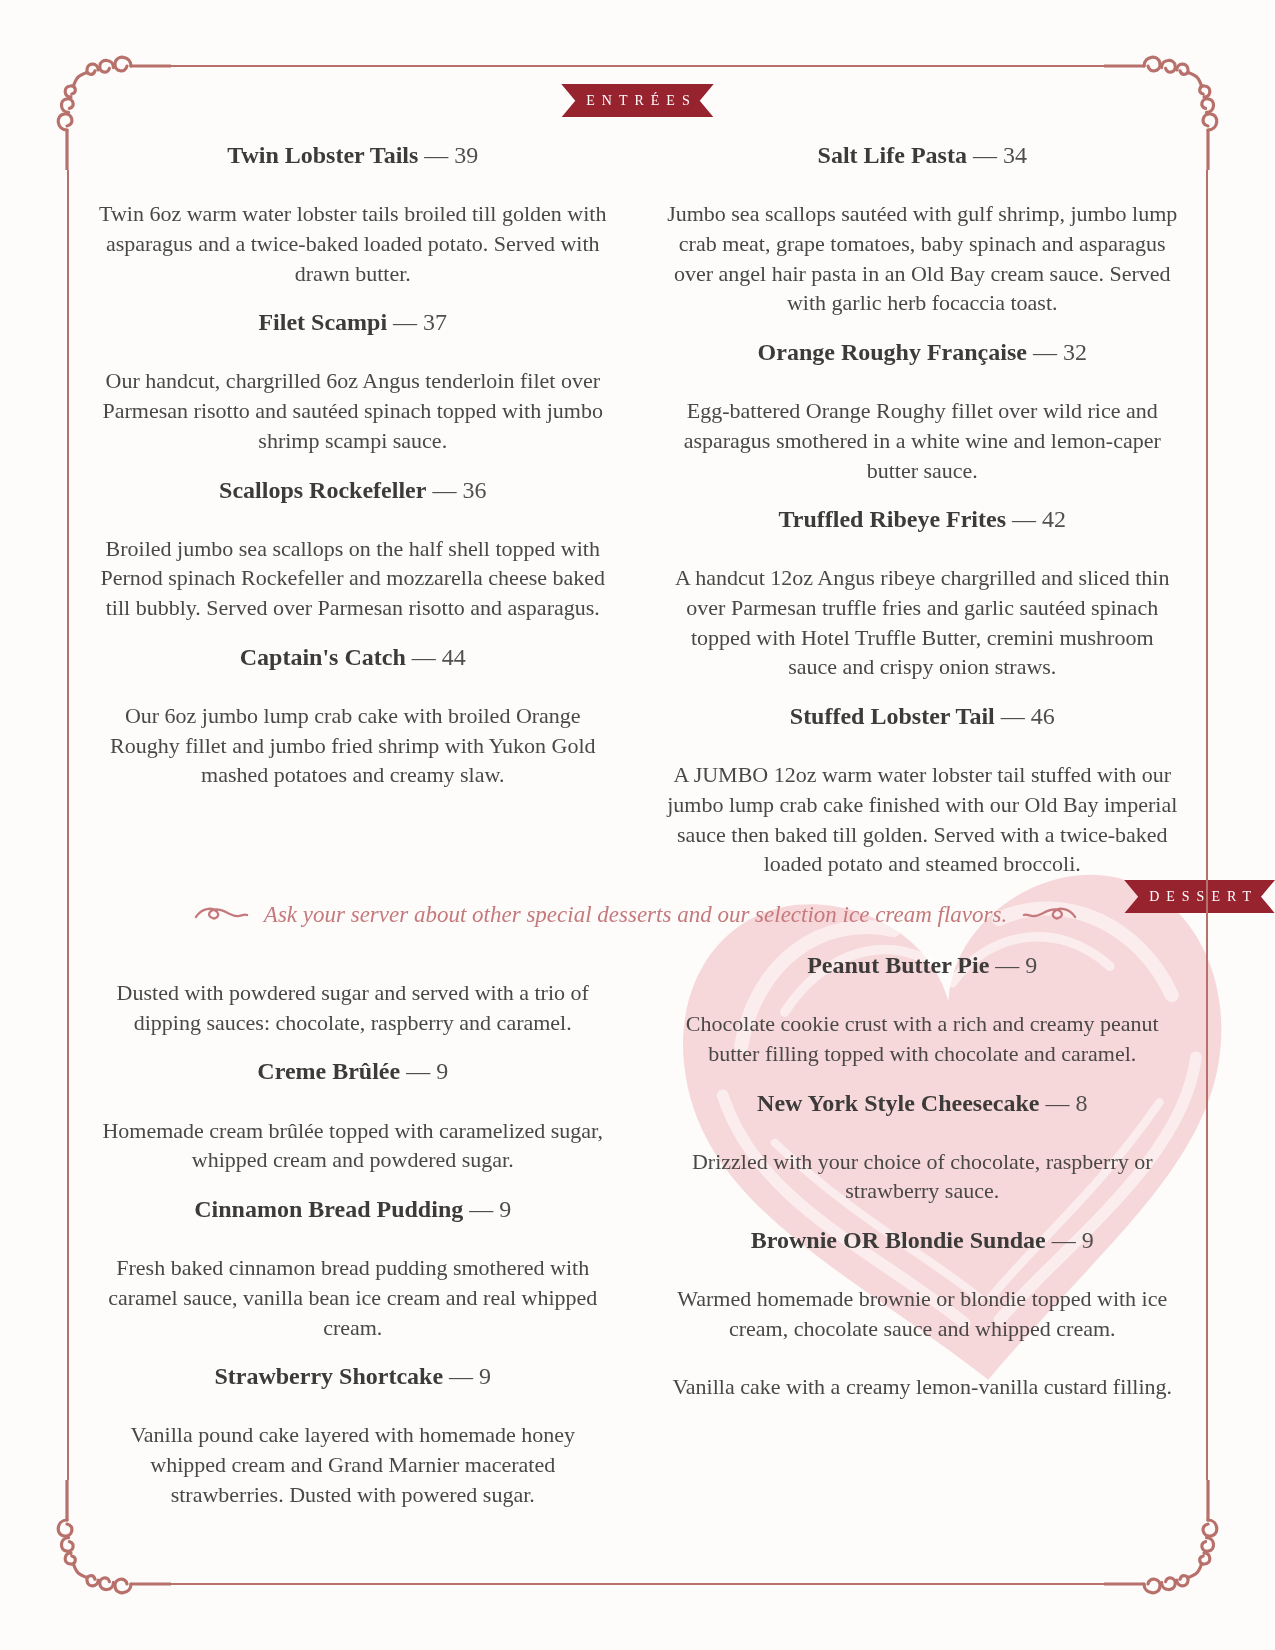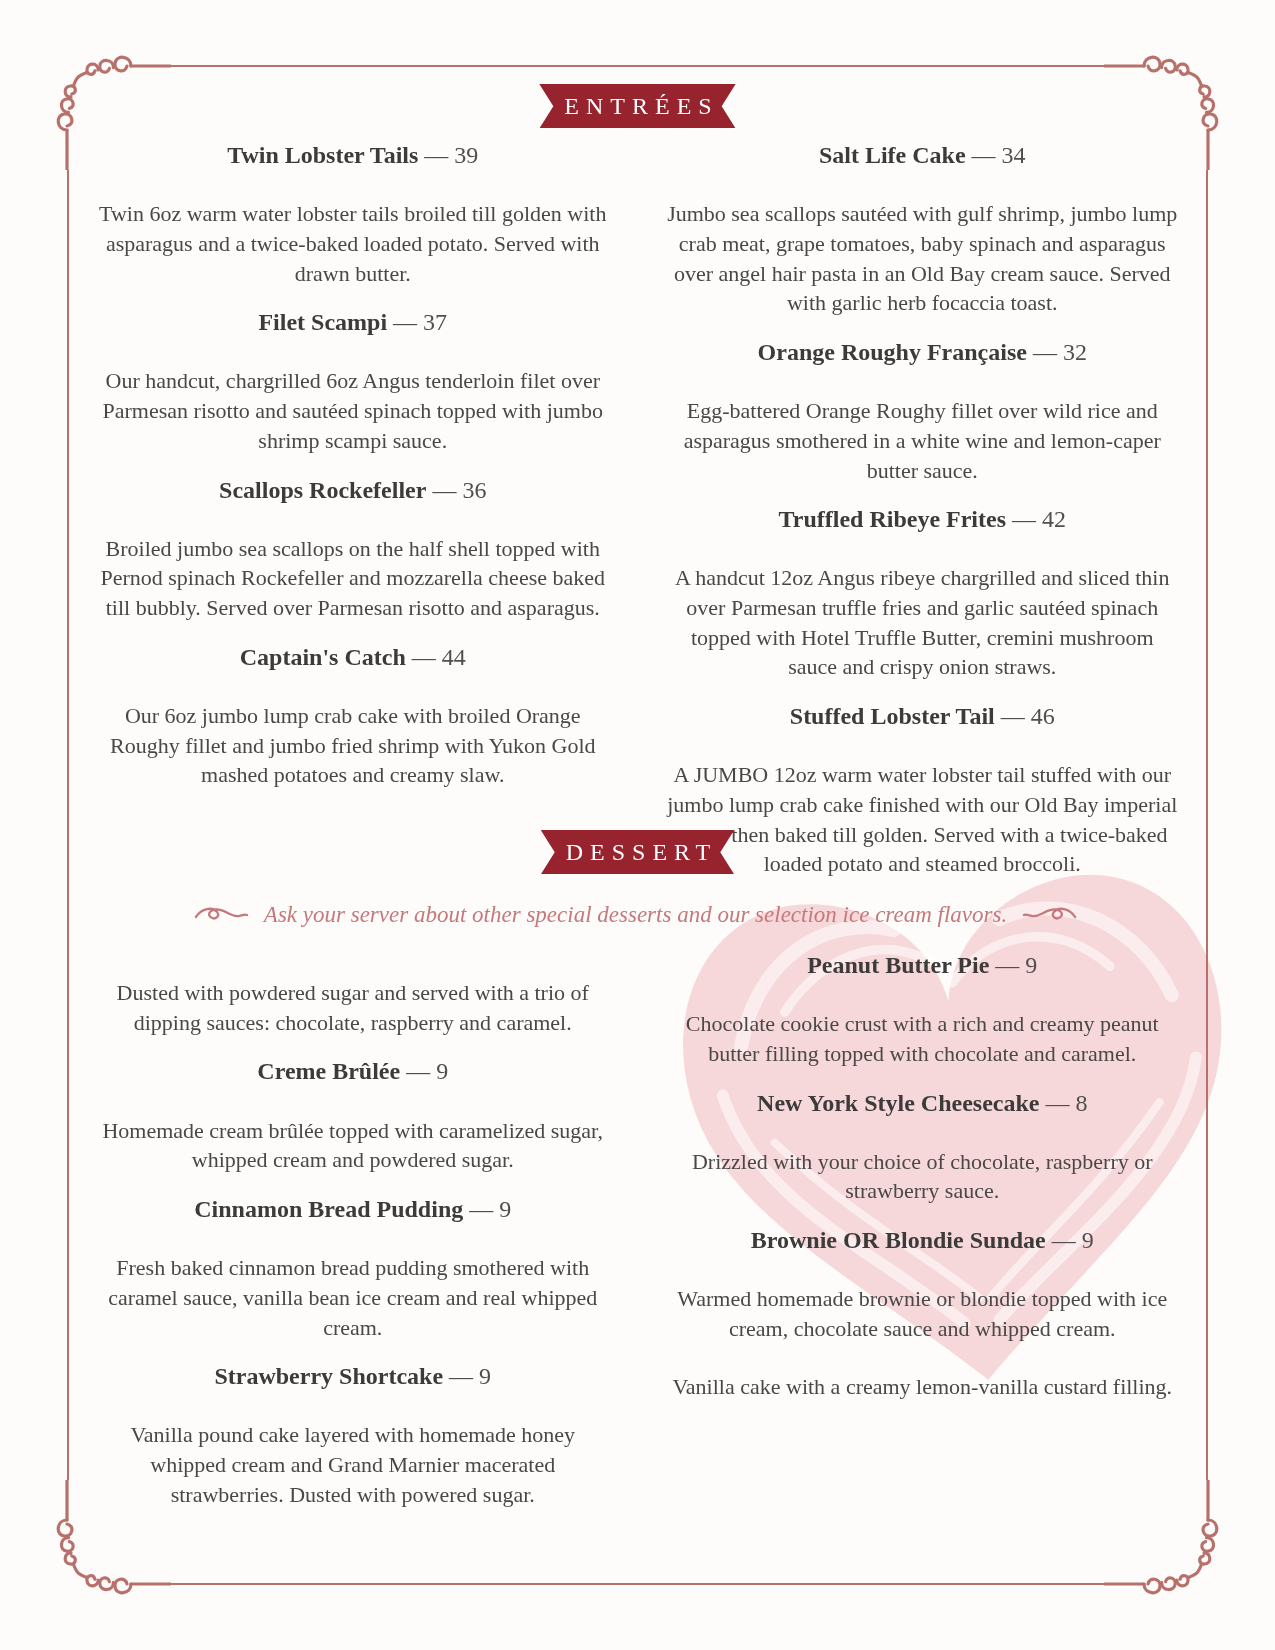--- a/index.html
+++ b/index.html
@@ -19,22 +19,22 @@
   .corner.bl{left:51px; bottom:50px; transform:scaleY(-1);}
   .corner.br{right:51px; bottom:50px; transform:scale(-1,-1);}
 
   
   .heart{position:absolute; left:668px; top:842px; width:586px; z-index:1; transform:rotate(-6deg); opacity:.92;}
 
   
   .content{position:absolute; inset:0; z-index:2;}
   .ribbon-row{position:absolute; left:0; right:0; display:flex; justify-content:center;}
   .ribbon-row.entrees{top:84px;}
-  .ribbon-row.dessert{top:830px;}
-  .ribbon{background:#97232f; color:#ffffff; font-size:24px; letter-spacing:7px;
+  .ribbon-row.dessert{top:880px;justify-content:flex-end;}
+  .ribbon{background:#97232f; color:#ffffff; font-size:14px; letter-spacing:7px;
           padding:9px 17px 9px 25px; line-height:1.1;
           clip-path:polygon(0 0,100% 0,calc(100% - 14px) 50%,100% 100%,0 100%,14px 50%);font-family:Liberation Serif, serif;}
   .cols{position:absolute; left:95px; right:95px; display:flex; gap:54px;}
   .cols.entrees{top:140px;}
   .cols.dessert{top:950px;}
   .col{flex:1; min-width:0;}
   .item{margin-bottom:19px;}
   .item-title{font-weight:bold; font-size:24px; color:#3c3b3a; text-align:center; line-height:1.3; margin-bottom:3px;}
   .item-title .pr{font-weight:normal; color:#514f4e;}
   .item-desc{font-size:22px; color:#4a4847; text-align:center; line-height:1.35;margin-top:28px;}
@@ -122,21 +122,21 @@
             <div class="item-title"><span class="nm">Scallops Rockefeller</span><span class="pr"> — 36</span></div>
             <div class="item-desc">Broiled jumbo sea scallops on the half shell topped with Pernod spinach Rockefeller and mozzarella cheese baked till bubbly. Served over Parmesan risotto and asparagus.</div>
           </div>
           <div class="item">
             <div class="item-title"><span class="nm">Captain's Catch</span><span class="pr"> — 44</span></div>
             <div class="item-desc">Our 6oz jumbo lump crab cake with broiled Orange Roughy fillet and jumbo fried shrimp with Yukon Gold mashed potatoes and creamy slaw.</div>
           </div>
         </div>
       <div class="col">
           <div class="item">
-            <div class="item-title"><span class="nm">Salt Life Cake</span><span class="pr"> — 34</span></div>
+            <div class="item-title"><span class="nm">Salt Life Pasta</span><span class="pr"> — 34</span></div>
             <div class="item-desc">Jumbo sea scallops sautéed with gulf shrimp, jumbo lump crab meat, grape tomatoes, baby spinach and asparagus over angel hair pasta in an Old Bay cream sauce. Served with garlic herb focaccia toast.</div>
           </div>
           <div class="item">
             <div class="item-title"><span class="nm">Orange Roughy Française</span><span class="pr"> — 32</span></div>
             <div class="item-desc">Egg-battered Orange Roughy fillet over wild rice and asparagus smothered in a white wine and lemon-caper butter sauce.</div>
           </div>
           <div class="item">
             <div class="item-title"><span class="nm">Truffled Ribeye Frites</span><span class="pr"> — 42</span></div>
             <div class="item-desc">A handcut 12oz Angus ribeye chargrilled and sliced thin over Parmesan truffle fries and garlic sautéed spinach topped with Hotel Truffle Butter, cremini mushroom sauce and crispy onion straws.</div>
           </div>

